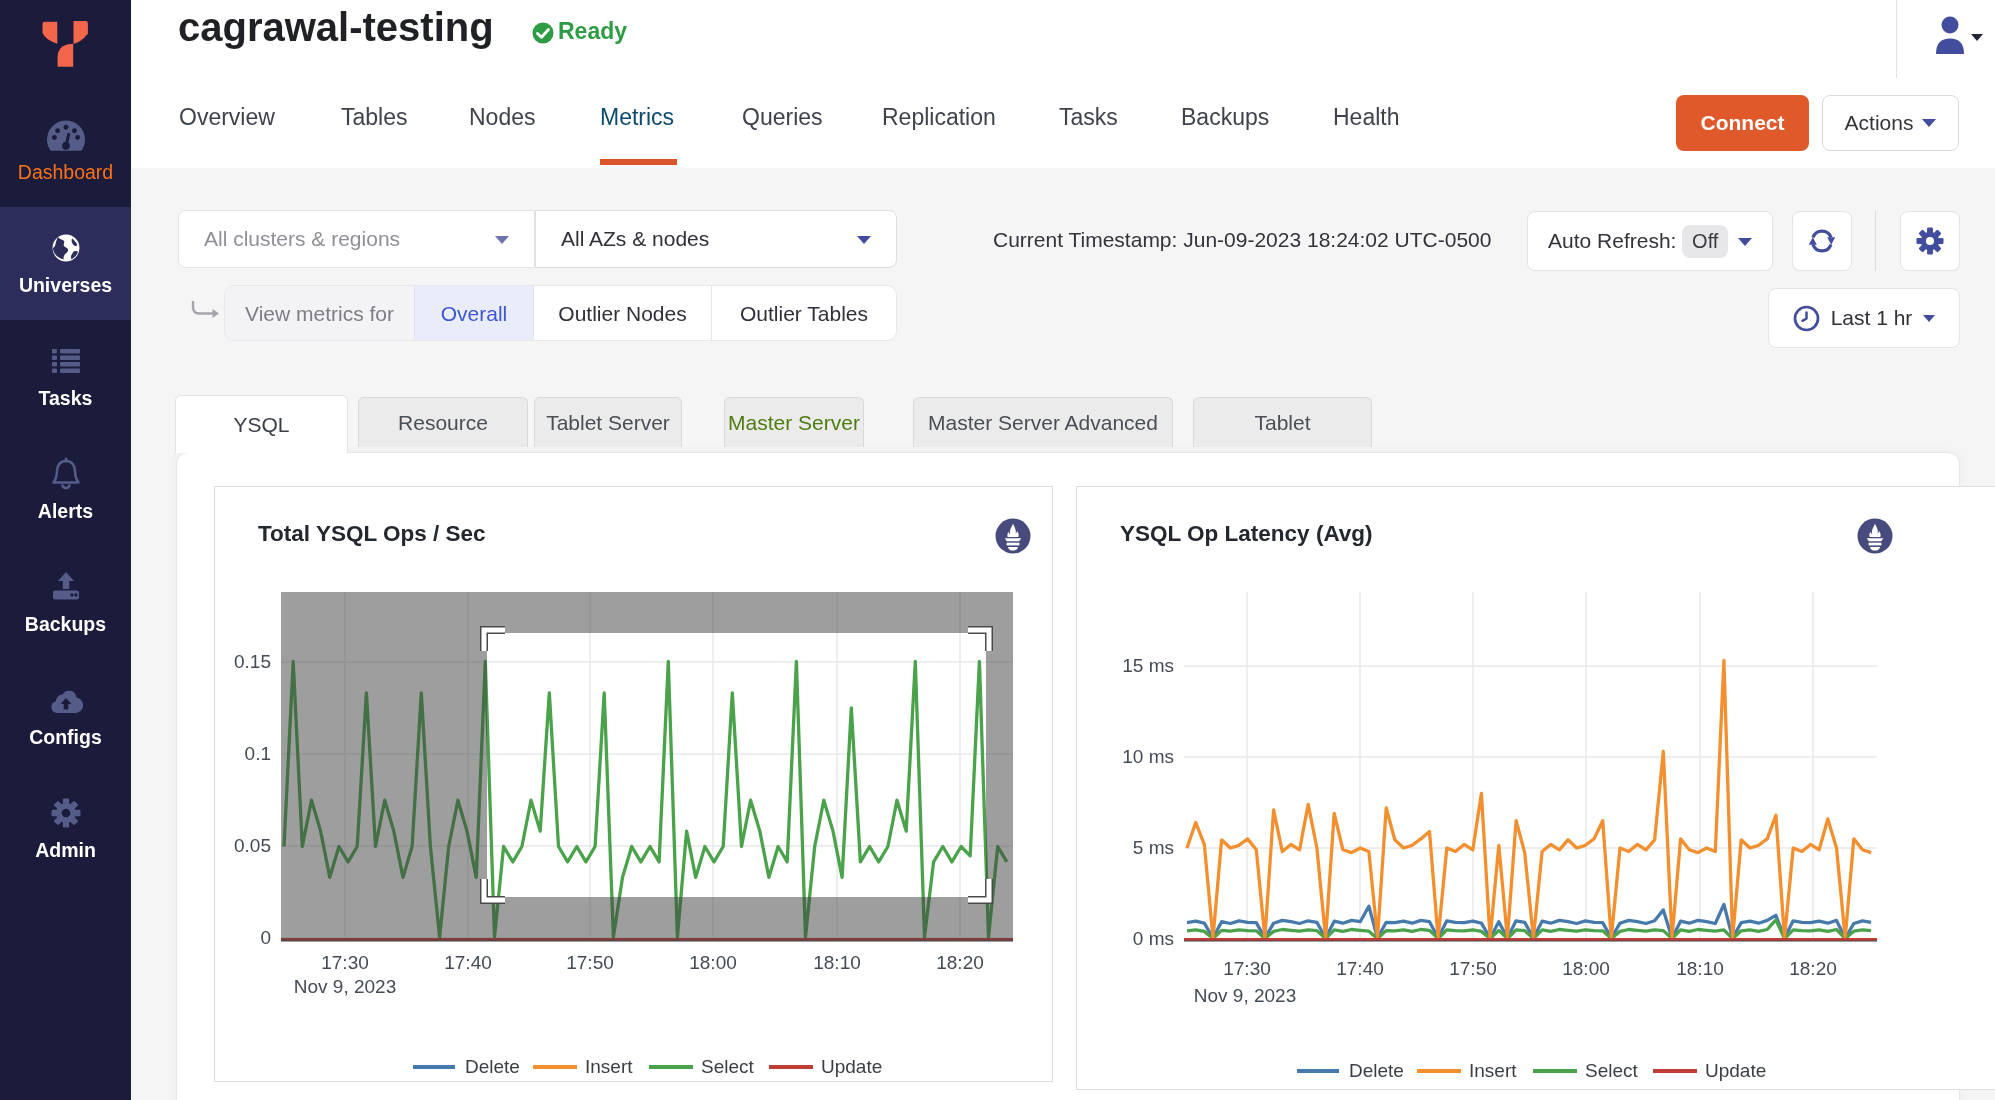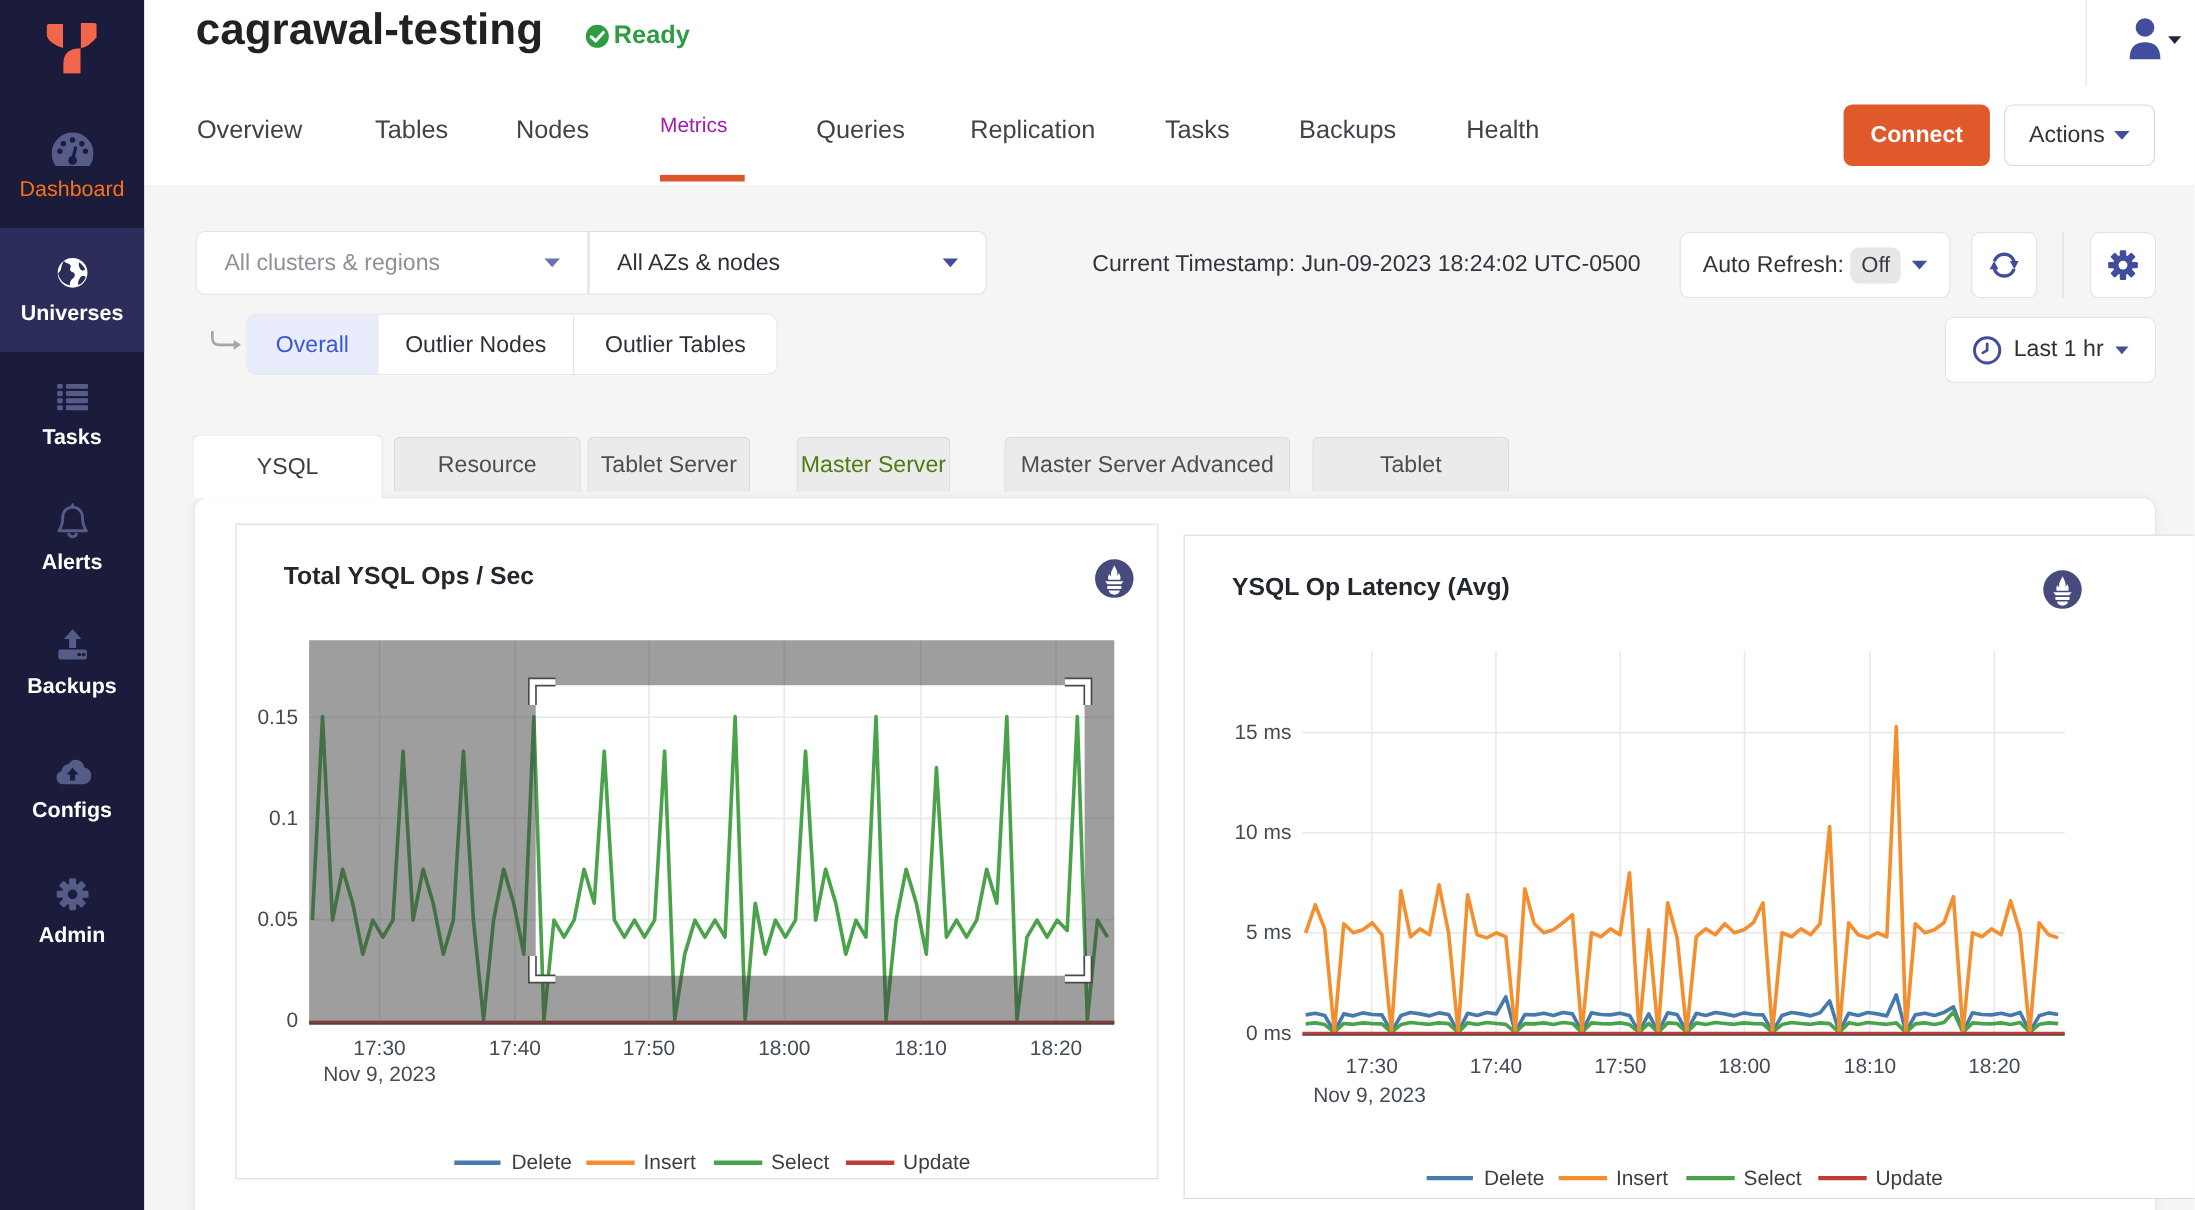--- a/index.html
+++ b/index.html
@@ -9,21 +9,21 @@
 <div style="position:absolute;left:131px;top:0;width:1864px;height:168px;background:#FFF">
     <div style="position:absolute;left:47px;top:5px;font-size:40px;font-weight:700;color:#1F2124;letter-spacing:0px">cagrawal-testing</div>
     <div style="position:absolute;left:401px;top:22px"><svg width="22" height="22" viewBox="0 0 22 22" style="">
 <circle cx="11" cy="11" r="10.5" fill="#2E9C44"></circle>
 <path d="M5.5 11.5 L9.5 15.2 L16.5 7.5" fill="none" stroke="#FFF" stroke-width="2.8" stroke-linecap="round" stroke-linejoin="round"></path>
 </svg></div>
     <div style="position:absolute;left:427px;top:18px;font-size:23px;font-weight:700;color:#2E9C44">Ready</div>
     <div style="position:absolute;left:48px;top:104px;font-size:23px;color:#3F434B">Overview</div>
     <div style="position:absolute;left:210px;top:104px;font-size:23px;color:#3F434B">Tables</div>
     <div style="position:absolute;left:338px;top:104px;font-size:23px;color:#3F434B">Nodes</div>
-    <div style="position:absolute;left:469px;top:104px;font-size:19px;color:#a21caf">Metrics</div>
+    <div style="position:absolute;left:469px;top:104px;font-size:23px;color:#0c4a6e">Metrics</div>
     <div style="position:absolute;left:611px;top:104px;font-size:23px;color:#3F434B">Queries</div>
     <div style="position:absolute;left:751px;top:104px;font-size:23px;color:#3F434B">Replication</div>
     <div style="position:absolute;left:928px;top:104px;font-size:23px;color:#3F434B">Tasks</div>
     <div style="position:absolute;left:1050px;top:104px;font-size:23px;color:#3F434B">Backups</div>
     <div style="position:absolute;left:1202px;top:104px;font-size:23px;color:#3F434B">Health</div>
     <div style="position:absolute;left:469px;top:159px;width:77px;height:6px;background:#DB552A"></div>
     <div style="position:absolute;left:1545px;top:95px;width:133px;height:56px;background:#E0592B;border-radius:8px;color:#FFF;font-size:21px;font-weight:700;display:flex;align-items:center;justify-content:center">Connect</div>
     <div style="position:absolute;left:1691px;top:95px;width:137px;height:56px;background:#FFF;border:1px solid #D9D9DE;border-radius:8px;color:#33343B;font-size:21px;display:flex;align-items:center;justify-content:center;gap:9px">Actions <span style="display:inline-block;width:0;height:0;border-left:7px solid transparent;border-right:7px solid transparent;border-top:8px solid #424D9E;vertical-align:middle"></span></div>
     <div style="position:absolute;left:1765px;top:0;width:1px;height:78px;background:#E3E3E7"></div>
     <div style="position:absolute;left:1802px;top:14px"><svg width="34" height="40" viewBox="0 0 34 40" style="">
@@ -59,36 +59,37 @@
         <rect x="11.08" y="0.50" width="5.83" height="7.76" rx="1.2" transform="rotate(315.0 14.0 14.0)"></rect>
       </g>
       <circle cx="14.0" cy="14.0" r="4.05" fill="#FFF"></circle>
     </svg>
   </div>
 <div style="position:absolute;left:190px;top:300px"><svg width="30" height="22" viewBox="0 0 30 22" style="">
 <path d="M3 1 L3 7 Q3 13.5 9.5 13.5 L25 13.5" fill="none" stroke="#A4A4AC" stroke-width="2.4"></path>
 <path d="M22.5 9 L29 13.5 L22.5 18 Z" fill="#A4A4AC"></path>
 </svg></div>
 <div style="position:absolute;left:224px;top:285px;height:56px;border:1px solid #E7E7EC;border-radius:10px;overflow:hidden;display:flex">
+    <div style="width:190px;height:56px;background:#F3F3F5;border-right:1px solid #E3E3E8;display:flex;align-items:center;justify-content:center;font-size:21px;color:#7D7D86">View metrics for</div>
     <div style="width:119px;height:56px;background:#E9EDFB;border-right:1px solid #E3E3E8;display:flex;align-items:center;justify-content:center;font-size:21px;color:#3D56D4">Overall</div>
     <div style="width:178px;height:56px;background:#FFF;border-right:1px solid #E3E3E8;display:flex;align-items:center;justify-content:center;font-size:21px;color:#2F3038">Outlier Nodes</div>
     <div style="width:184px;height:56px;background:#FFF;display:flex;align-items:center;justify-content:center;font-size:21px;color:#2F3038">Outlier Tables</div>
   </div>
 <div style="position:absolute;left:1768px;top:288px;width:192px;height:60px;background:#FFF;border:1px solid #E3E3E8;border-radius:8px;display:flex;align-items:center;justify-content:center;gap:11px;font-size:21px;color:#2F3038"><svg width="27" height="27" viewBox="0 0 27 27" style="">
 <circle cx="13.5" cy="13.5" r="11.5" fill="none" stroke="#424D9E" stroke-width="2.7"></circle>
 <path d="M13.5 7.5 L13.5 13.5 L9.5 15.8" fill="none" stroke="#424D9E" stroke-width="2.5" stroke-linecap="round" stroke-linejoin="round"></path>
 </svg> Last 1 hr <span style="display:inline-block;width:0;height:0;border-left:6px solid transparent;border-right:6px solid transparent;border-top:7px solid #424D9E;vertical-align:middle"></span></div>
 <div style="position:absolute;left:176px;top:452px;width:1784px;height:700px;background:#FFF;border:1px solid #E6E6E8;border-radius:12px 12px 0 0;box-shadow:0 0 10px rgba(0,0,0,0.05)"></div>
 <div style="position:absolute;left:358px;top:397px;width:170px;height:50px;background:#EBEBEB;border:1px solid #D9D9D9;border-bottom:none;border-radius:6px 6px 0 0;display:flex;align-items:center;justify-content:center;font-size:21px;color:#4A4E55">Resource</div>
 <div style="position:absolute;left:534px;top:397px;width:148px;height:50px;background:#EBEBEB;border:1px solid #D9D9D9;border-bottom:none;border-radius:6px 6px 0 0;display:flex;align-items:center;justify-content:center;font-size:21px;color:#4A4E55">Tablet Server</div>
 <div style="position:absolute;left:724px;top:397px;width:140px;height:50px;background:#EBEBEB;border:1px solid #D9D9D9;border-bottom:none;border-radius:6px 6px 0 0;display:flex;align-items:center;justify-content:center;font-size:21px;color:#4d7c0f">Master Server</div>
 <div style="position:absolute;left:913px;top:397px;width:260px;height:50px;background:#EBEBEB;border:1px solid #D9D9D9;border-bottom:none;border-radius:6px 6px 0 0;display:flex;align-items:center;justify-content:center;font-size:21px;color:#4A4E55">Master Server Advanced</div>
 <div style="position:absolute;left:1193px;top:397px;width:179px;height:50px;background:#EBEBEB;border:1px solid #D9D9D9;border-bottom:none;border-radius:6px 6px 0 0;display:flex;align-items:center;justify-content:center;font-size:21px;color:#4A4E55">Tablet</div>
 <div style="position:absolute;left:175px;top:395px;width:173px;height:58px;background:#FFF;border:1px solid #E2E2E2;border-bottom:none;border-radius:6px 6px 0 0;display:flex;align-items:center;justify-content:center;font-size:21px;color:#3A3E46">YSQL</div>
-<div style="position:absolute;left:214px;top:476px;width:839px;height:596px;background:#FFF;border:1px solid #DCDCDC;box-sizing:border-box">
+<div style="position:absolute;left:214px;top:486px;width:839px;height:596px;background:#FFF;border:1px solid #DCDCDC;box-sizing:border-box">
     <svg width="837" height="594" viewBox="0 0 837 594" style="position:absolute;left:0;top:0">
       <text x="43" y="54" font-size="22.5" font-weight="700" fill="#23272E" font-family="Liberation Sans, sans-serif">Total YSQL Ops / Sec</text>
       <g transform="translate(780,31)">
 <circle cx="18" cy="18" r="17.5" fill="#474A7D"></circle>
 <path d="M17.9 5.8 C16.8 9.2 15.1 10.6 14.9 13.6 C14.8 15 15.3 16.2 15.3 16.2 C14.4 15.8 13.7 14.8 13.4 13.7 C12.5 15.4 12.1 17.2 12.6 19 L23.4 19 C24 16.8 23.4 14.6 22.1 13 C21.9 14.1 21.4 15 20.7 15.5 C21.3 12.6 20.2 9.8 17.9 5.8 Z" fill="#FFF"></path>
 <path d="M9.7 20.3 L26.3 20.3 L24.2 23.2 L11.8 23.2 Z" fill="#FFF"></path>
 <rect x="11.6" y="24.7" width="12.8" height="2.7" fill="#FFF"></rect>
 <path d="M12.9 28.9 L23.1 28.9 A5.2 4.6 0 0 1 12.9 28.9 Z" fill="#FFF"></path>
 </g>
       <rect x="66" y="105" width="732" height="349" fill="#FFF"></rect>

